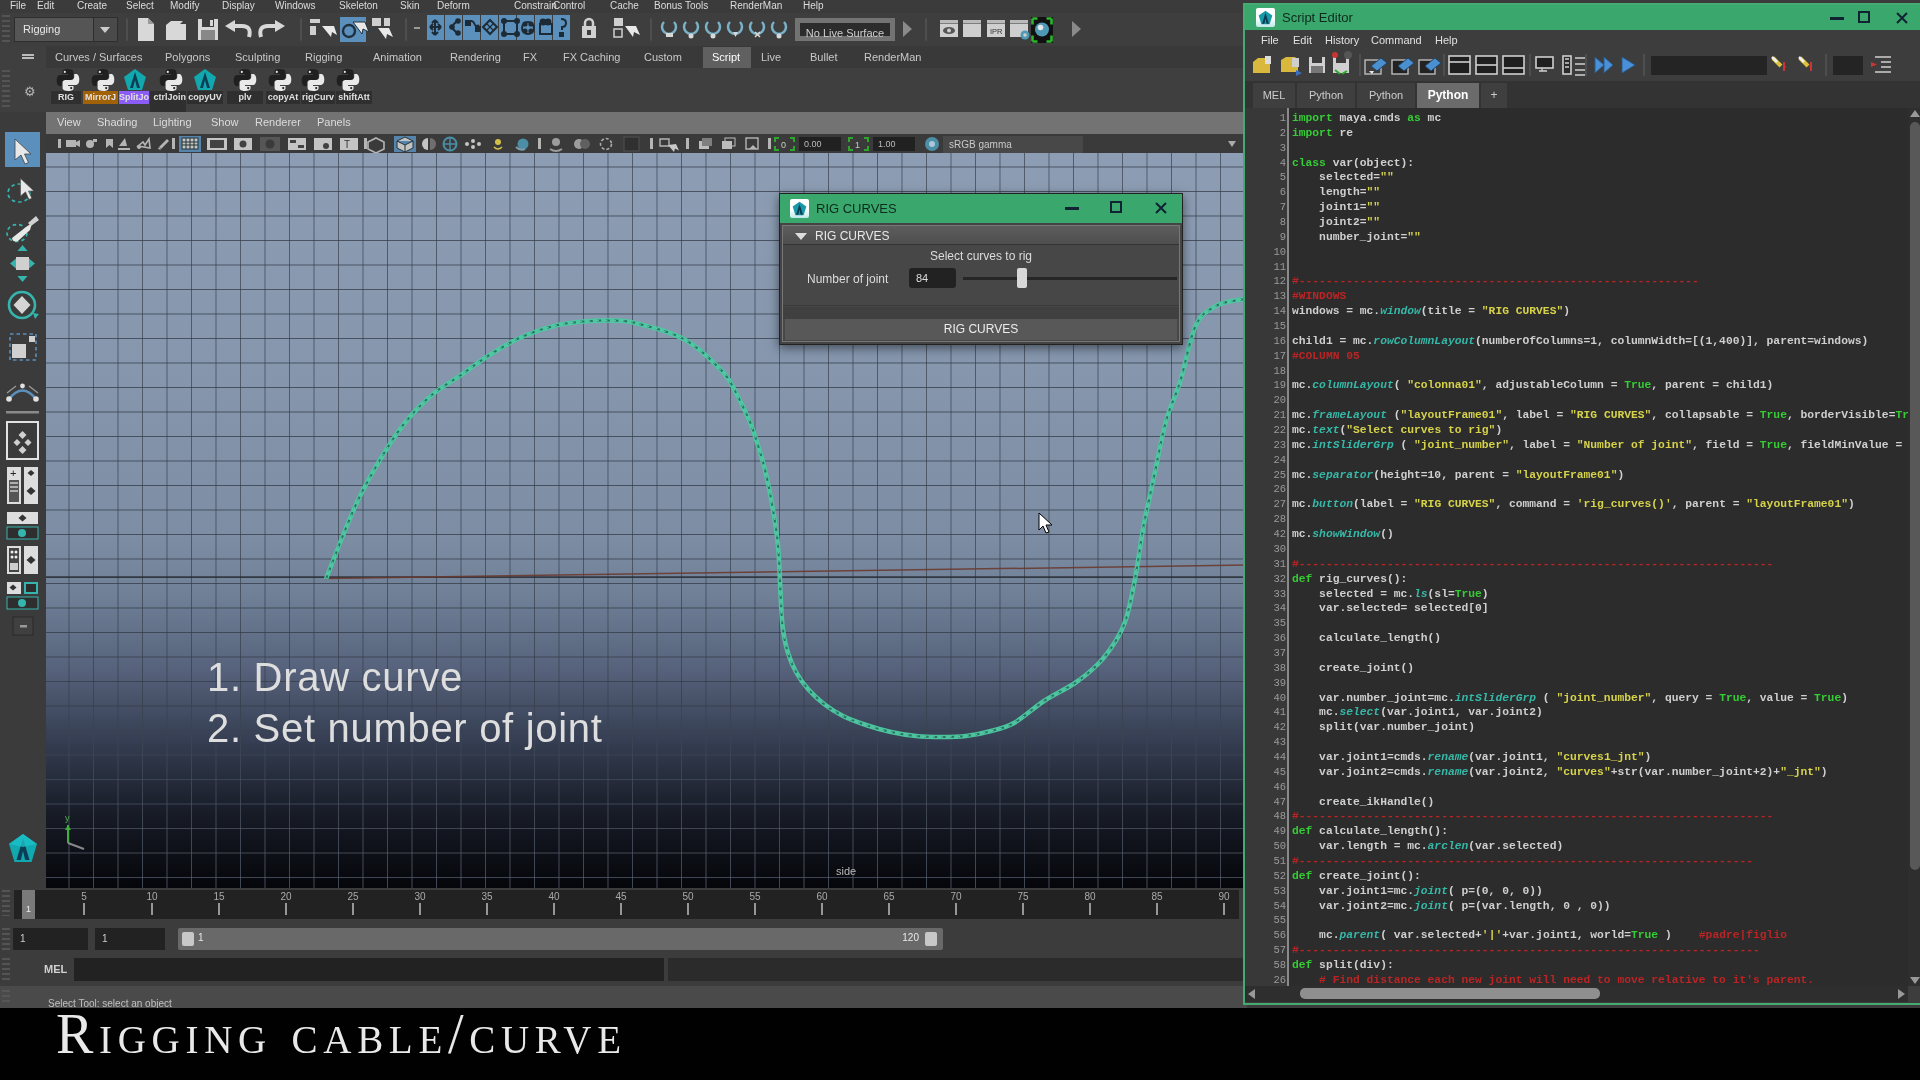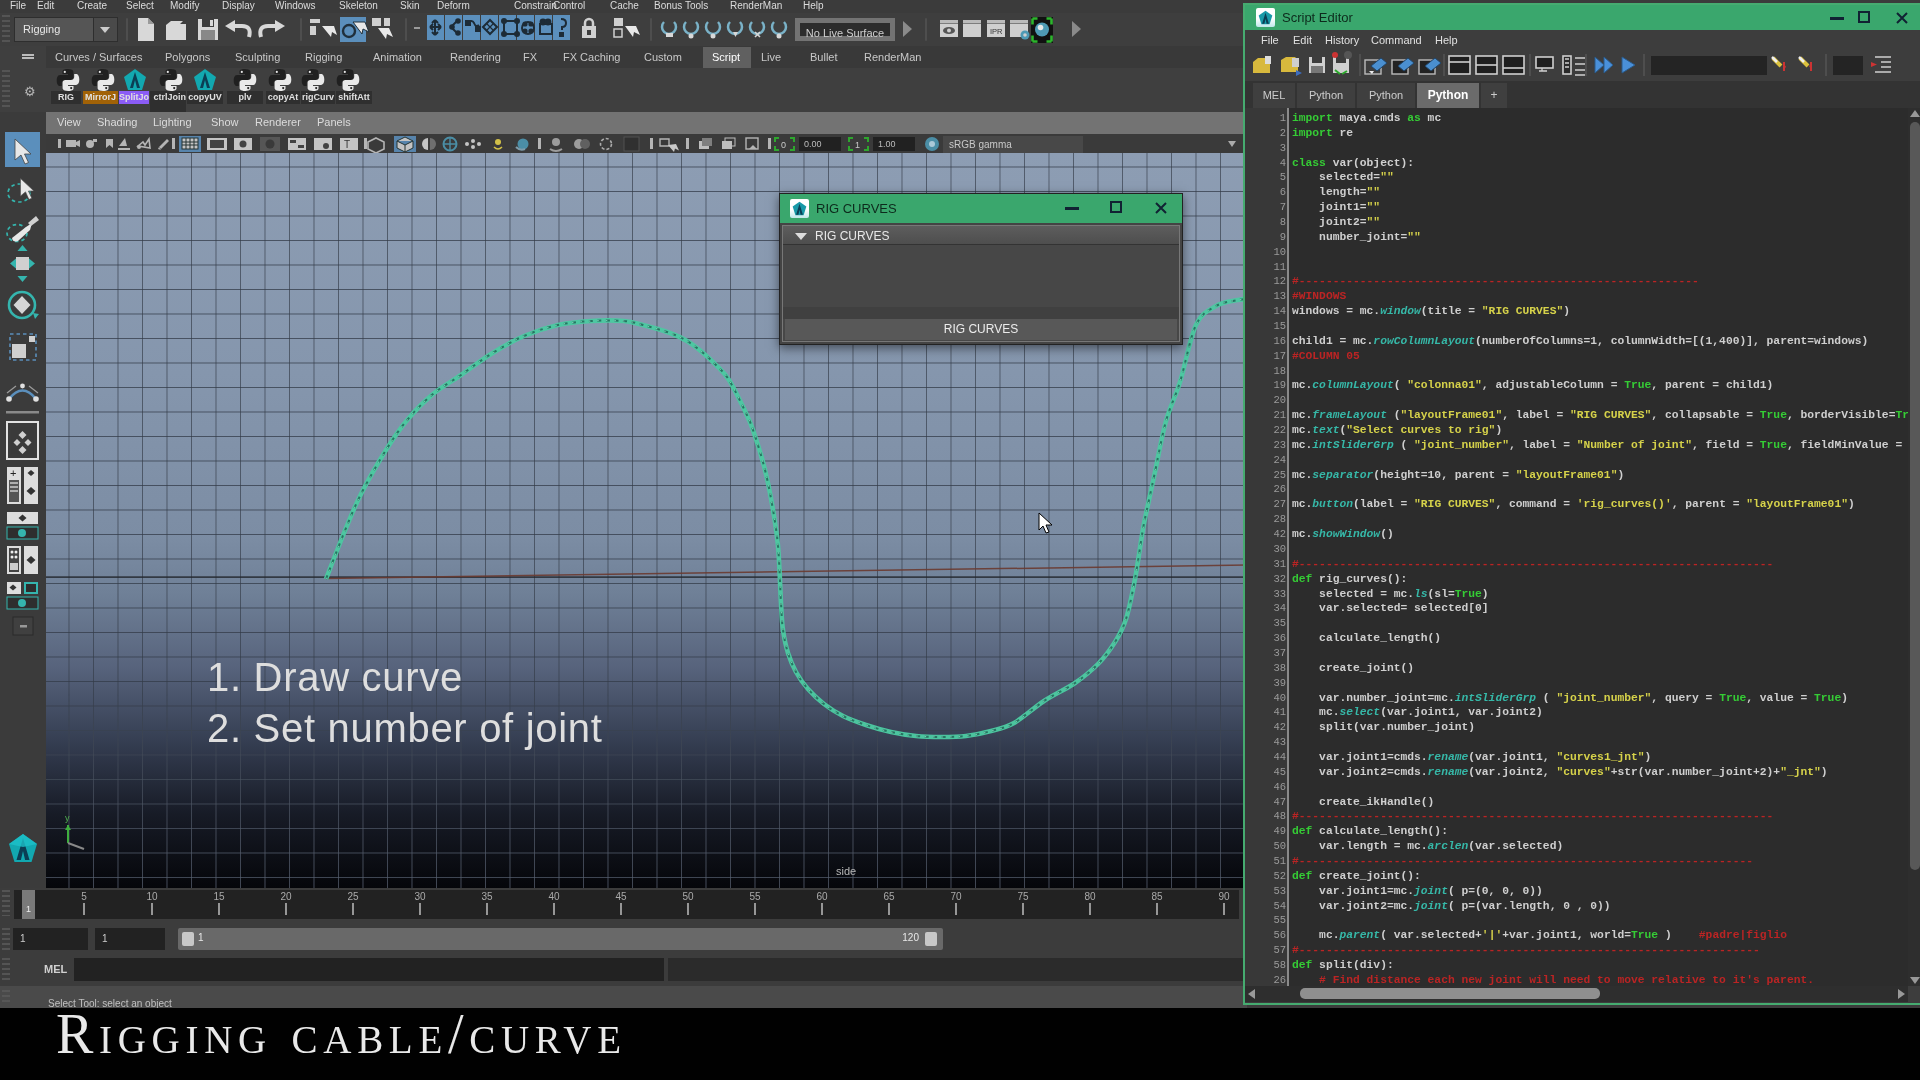--- a/index.html
+++ b/index.html
@@ -520,20 +520,27 @@
       <div class="abs" style="left:285px;top:13px;width:14px;height:2.5px;background:#123;"></div>
       <div class="abs" style="left:330px;top:7px;width:12px;height:12px;border:2px solid #123;"></div>
       <svg class="abs" style="left:374px;top:7px" width="14" height="14" viewBox="0 0 14 14">
           <path d="M2 2 L12 12 M12 2 L2 12" stroke="#123" stroke-width="2"></path>
         </svg>
     </div>
     <div class="abs" style="left:2px;top:31px;width:398px;height:117px;border:1px solid #777;background:#474747;">
       <div class="abs" style="left:0;top:0;width:396px;height:19px;background:linear-gradient(to bottom,#5d5d5d,#4e4e4e);border-bottom:1px solid #333;">
         <div class="abs" style="left:12px;top:7px;width:0;height:0;border-left:6px solid transparent;border-right:6px solid transparent;border-top:7px solid #ddd;"></div>
         <span class="abs" style="left:32px;top:3px;font-size:12px;color:#e8e8e8;">RIG CURVES</span>
+      </div>
+      <div class="abs" style="left:0;top:20px;width:396px;height:60px;border-bottom:1px solid #3a3a3a;">
+        <div class="abs" style="left:0;top:3px;width:396px;text-align:center;font-size:12px;color:#dcdcdc;">Select curves to rig</div>
+        <span class="abs" style="left:24px;top:26px;font-size:12px;color:#dcdcdc;">Number of joint</span>
+        <div class="abs" style="left:126px;top:22px;width:47px;height:20px;background:#222;border-radius:3px;color:#ddd;font-size:11px;line-height:20px;padding-left:7px;">84</div>
+        <div class="abs" style="left:180px;top:31px;width:214px;height:2.5px;background:#262626;"></div>
+        <div class="abs" style="left:234px;top:22px;width:10px;height:20px;background:#d8d8d8;border-radius:2px;"></div>
       </div>
       <div class="abs" style="left:0;top:81px;width:396px;height:12px;background:#404040;"></div>
       <div class="abs" style="left:2px;top:93px;width:392px;height:21px;background:#585858;color:#ececec;font-size:12px;text-align:center;line-height:21px;">RIG CURVES</div>
     </div>
   </div>
 </div>
 <div id="timeline">
   <div class="abs" style="left:14px;top:2px;width:1225px;height:29px;background:#222;"></div>
   <div class="abs" style="left:22px;top:2px;width:13px;height:29px;background:#7a7a7a;"></div>
   <span class="abs" style="left:26px;top:16px;color:#eee;font-size:9px;">1</span>

